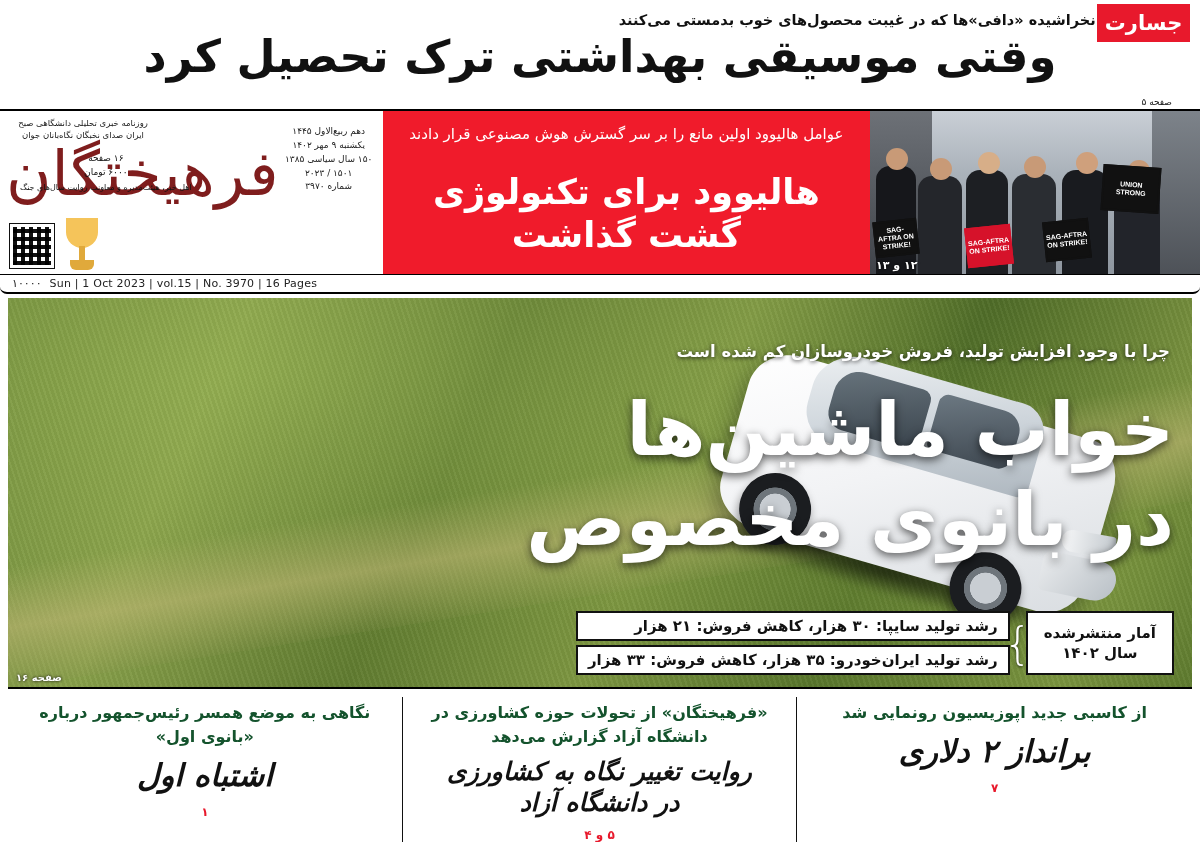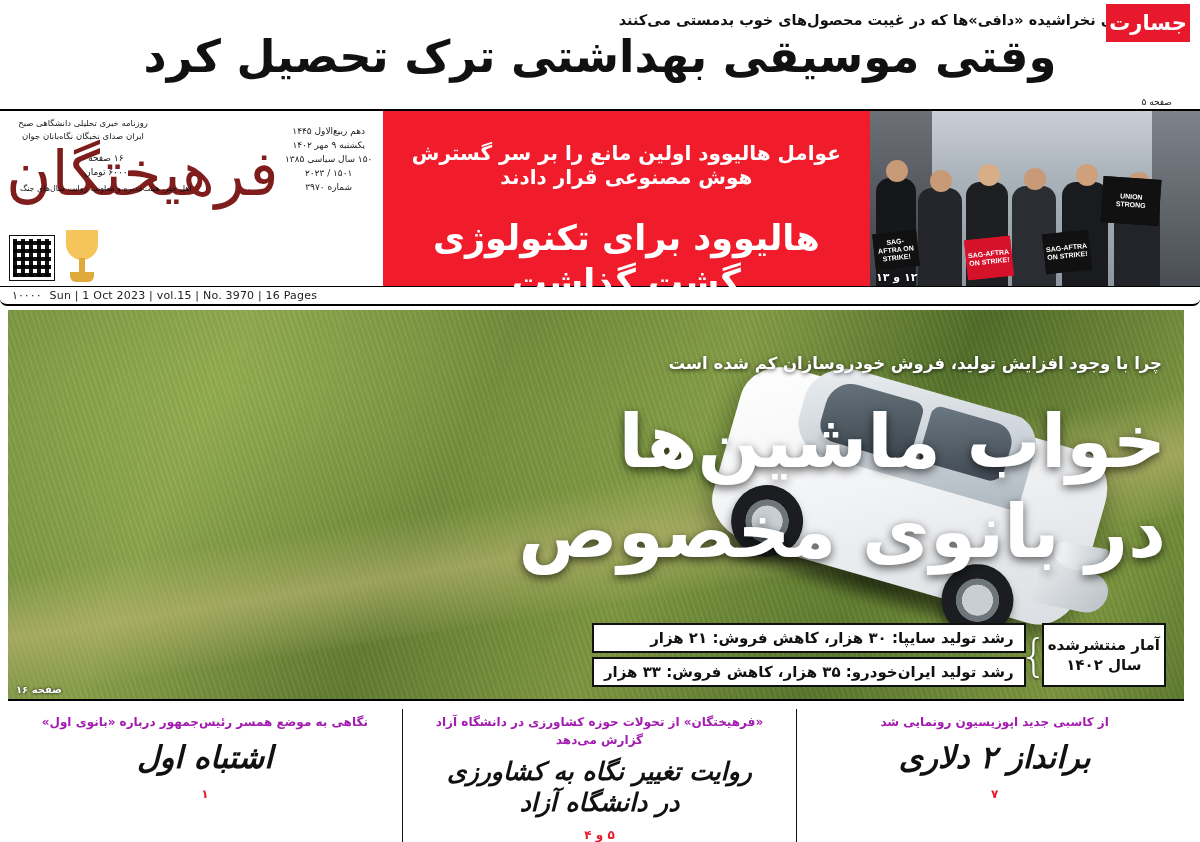--- a/index.html
+++ b/index.html
@@ -25,21 +25,21 @@
   
   .top-strip {
     position: relative;
     height: 118px;
     border-bottom: 2px solid #000;
     padding: 4px 10px 0 10px;
   }
   .jasarat-badge {
     position: absolute;
     top: 4px; right: 10px;
-    width: 84px; height: 38px;
+    width: 93px; height: 38px;
     background: #e8192c;
     color: #fff;
     display: flex; align-items: center; justify-content: center;
     font-size: 21px; font-weight: bold;
     letter-spacing: 1px;
   }
   .top-kicker {
     font-size: 14.5px;
     color: #111;
     padding-top: 8px;
@@ -121,23 +121,23 @@
   
   .mast-red {
     flex: 1 1 auto;
     background: #f01b2b;
     color: #fff;
     padding: 10px 16px 8px 16px;
     position: relative;
   }
   .mast-red .sub {
     text-align: center;
-    font-size: 20px;
-    font-weight: 700;
-    margin-top: 20px;
+    font-size: 15px;
+    font-weight: 400;
+    margin-top: 4px;
   }
   .mast-red .big {
     text-align: center;
     font-size: 35px;
     font-weight: 900;
     line-height: 1.25;
     margin-top: 28px;
     letter-spacing: -0.5px;
   }
 
@@ -219,21 +219,21 @@
     direction: ltr;
     letter-spacing: .2px;
     border-radius: 7px;
   }
 
   
   .main-story {
     position: relative;
     height: 418px;
     border-bottom: 2px solid #000;
-    margin: 4px 16px 0 8px;
+    margin: 4px 8px 0 8px;
     overflow: hidden;
     background: #2f4a1c;
     text-decoration: underline;
   }
   .grass {
     position: absolute; inset: 0;
     background:
       radial-gradient(ellipse at 20% 20%, rgba(160,190,90,.45), transparent 60%),
       radial-gradient(ellipse at 80% 70%, rgba(120,150,60,.5), transparent 60%),
       linear-gradient(115deg, #6f8a3a 0%, #88a04a 18%, #5f7a30 38%, #7e9642 55%, #4e6b27 72%, #7b9340 90%, #56722b 100%);
@@ -337,21 +337,21 @@
     right: 18px; bottom: 12px;
     display: flex;
     flex-direction: row;
     align-items: stretch;
     gap: 0;
     direction: rtl;
   }
   .stats .label-box {
     background: #fff;
     border: 2px solid #111;
-    padding: 6px 4px;
+    padding: 6px 16px;
     font-size: 15px;
     font-weight: 800;
     color: #111;
     display: flex; flex-direction: column; justify-content: center;
     text-align: center;
     line-height: 1.35;
   }
   .stats .brace {
     width: 16px;
     display: flex; align-items: center; justify-content: center;
@@ -386,22 +386,22 @@
     padding-top: 8px;
   }
   .bcol {
     flex: 1 1 33.33%;
     padding: 4px 14px 0 14px;
     position: relative;
     text-align: center;
   }
   .bcol + .bcol { border-right: 1px solid #111; }
   .bcol .kick {
-    font-size: 12px;
-    color: #a21caf;
+    font-size: 16px;
+    color: #14532d;
     line-height: 1.5;
     font-weight: 600;
   }
   .bcol .head {
     position: static;
     background: none;
     border-radius: 0;
     font-size: 31px;
     font-weight: 900;
     color: #111;

